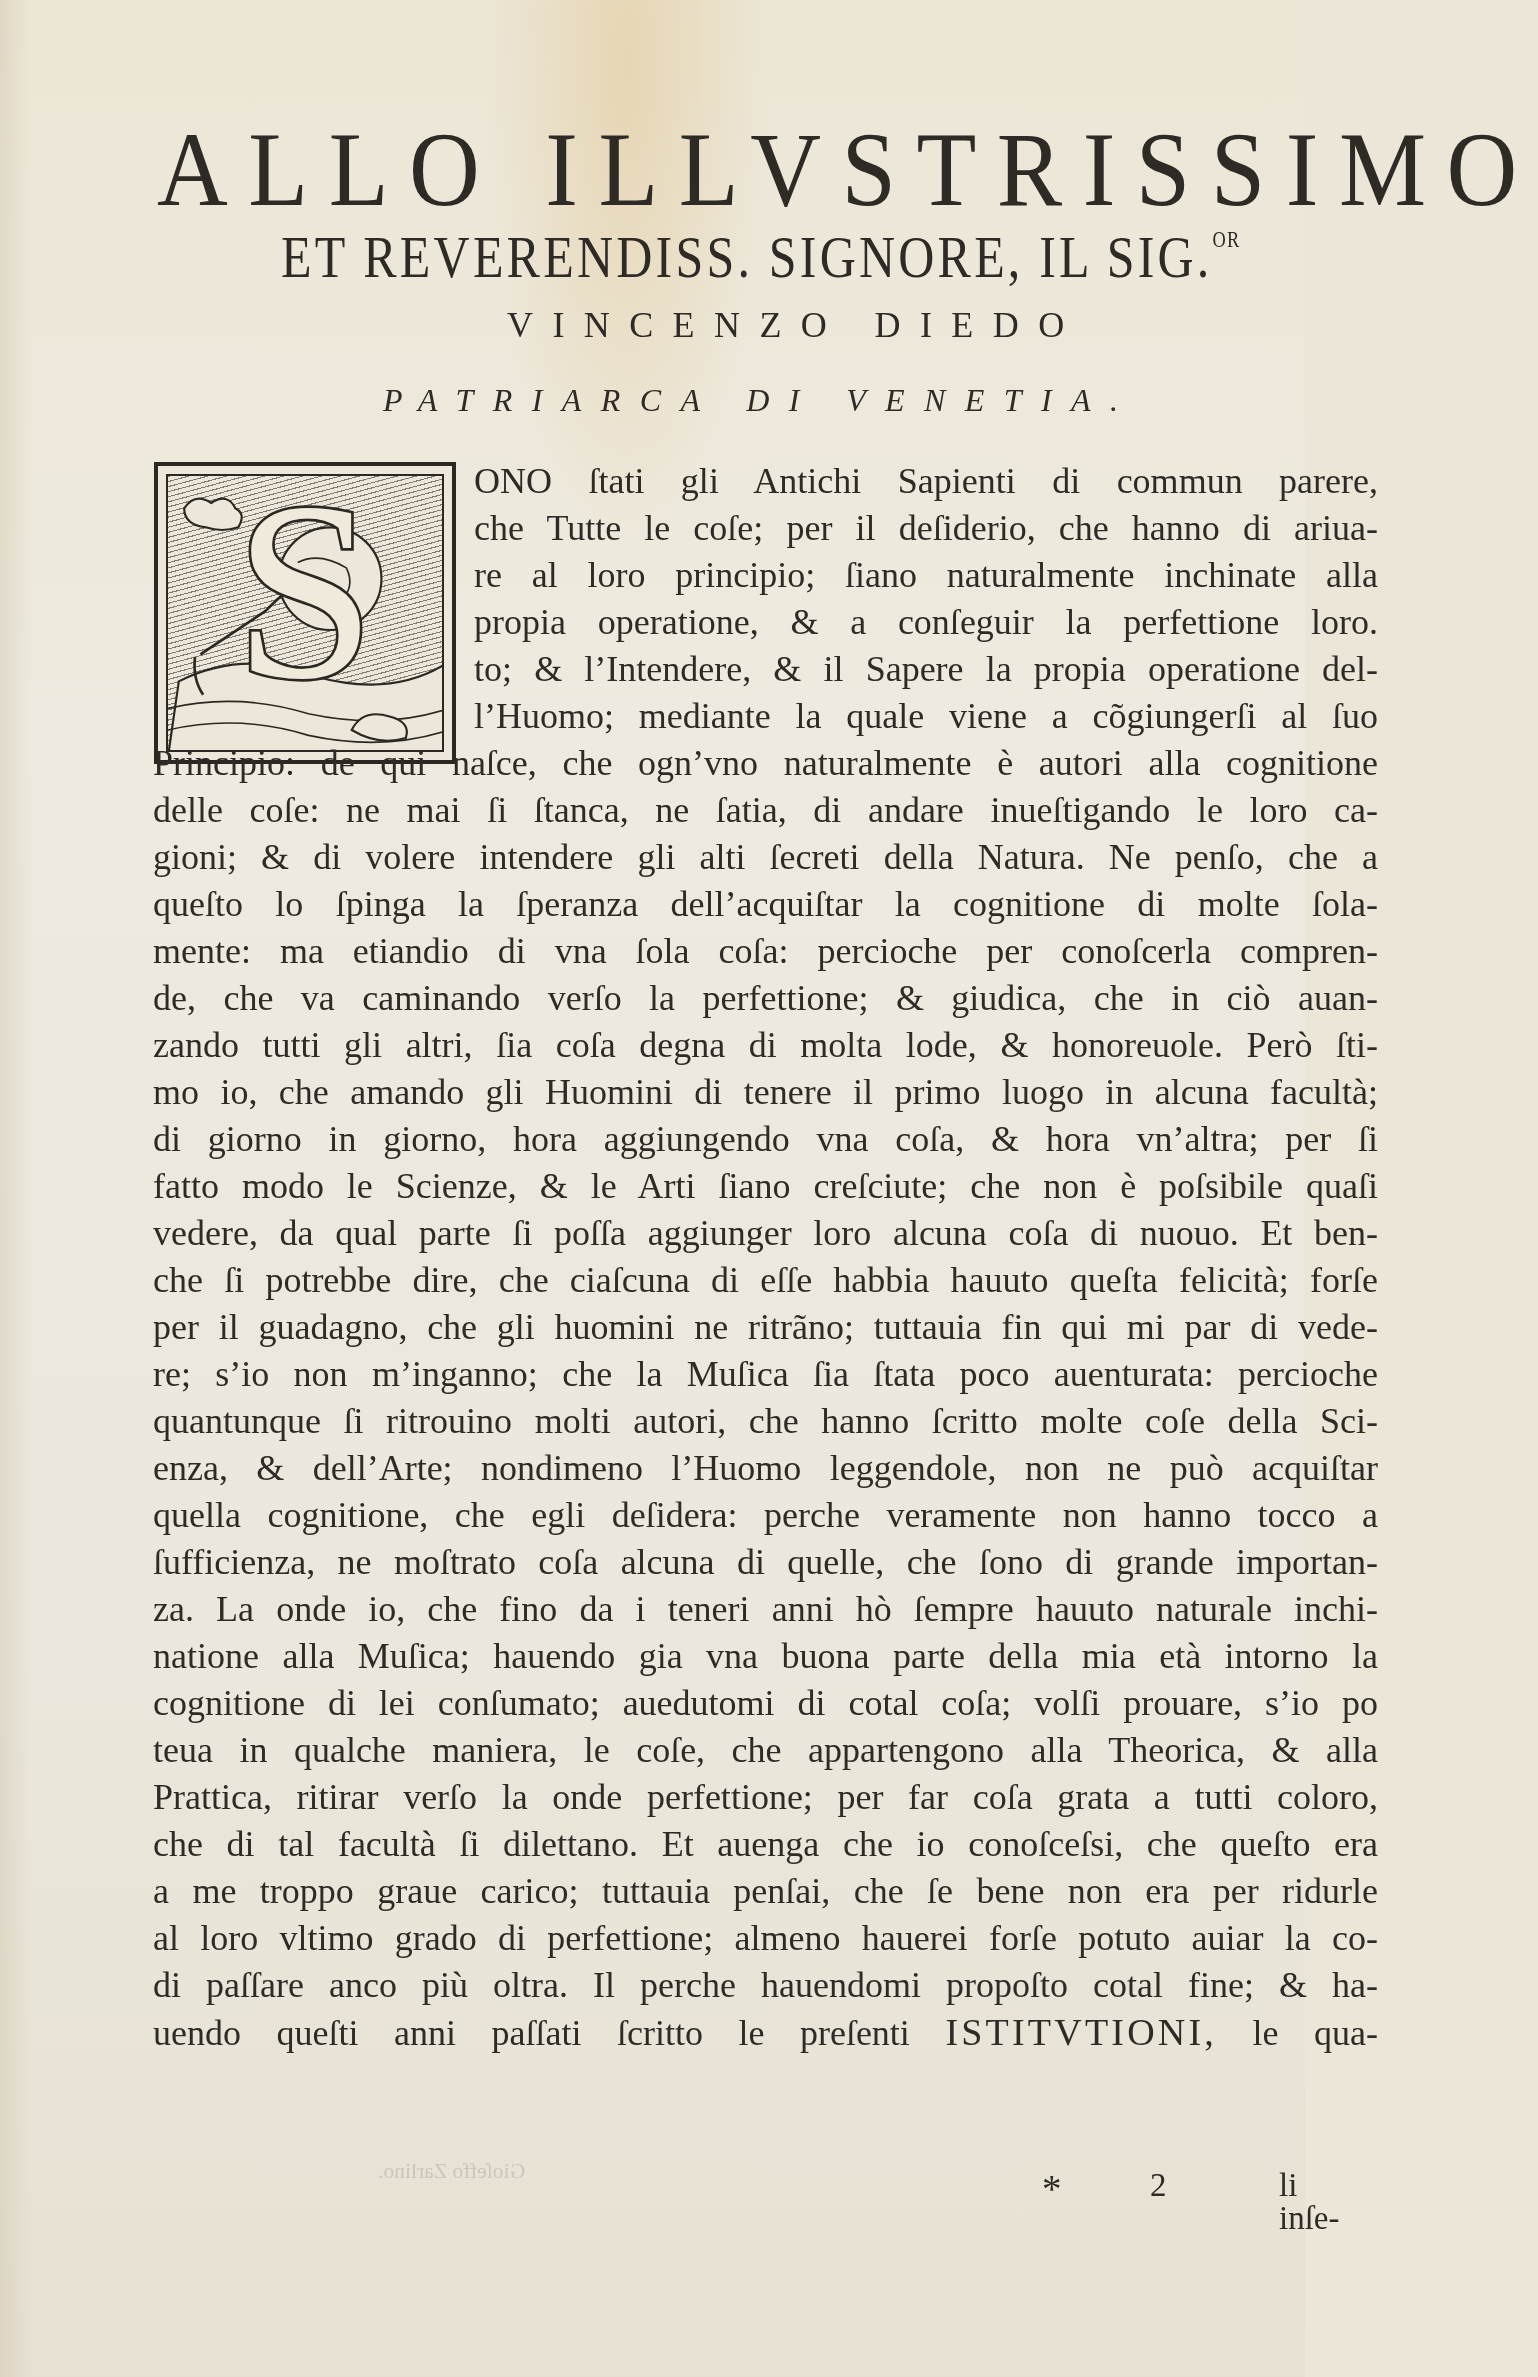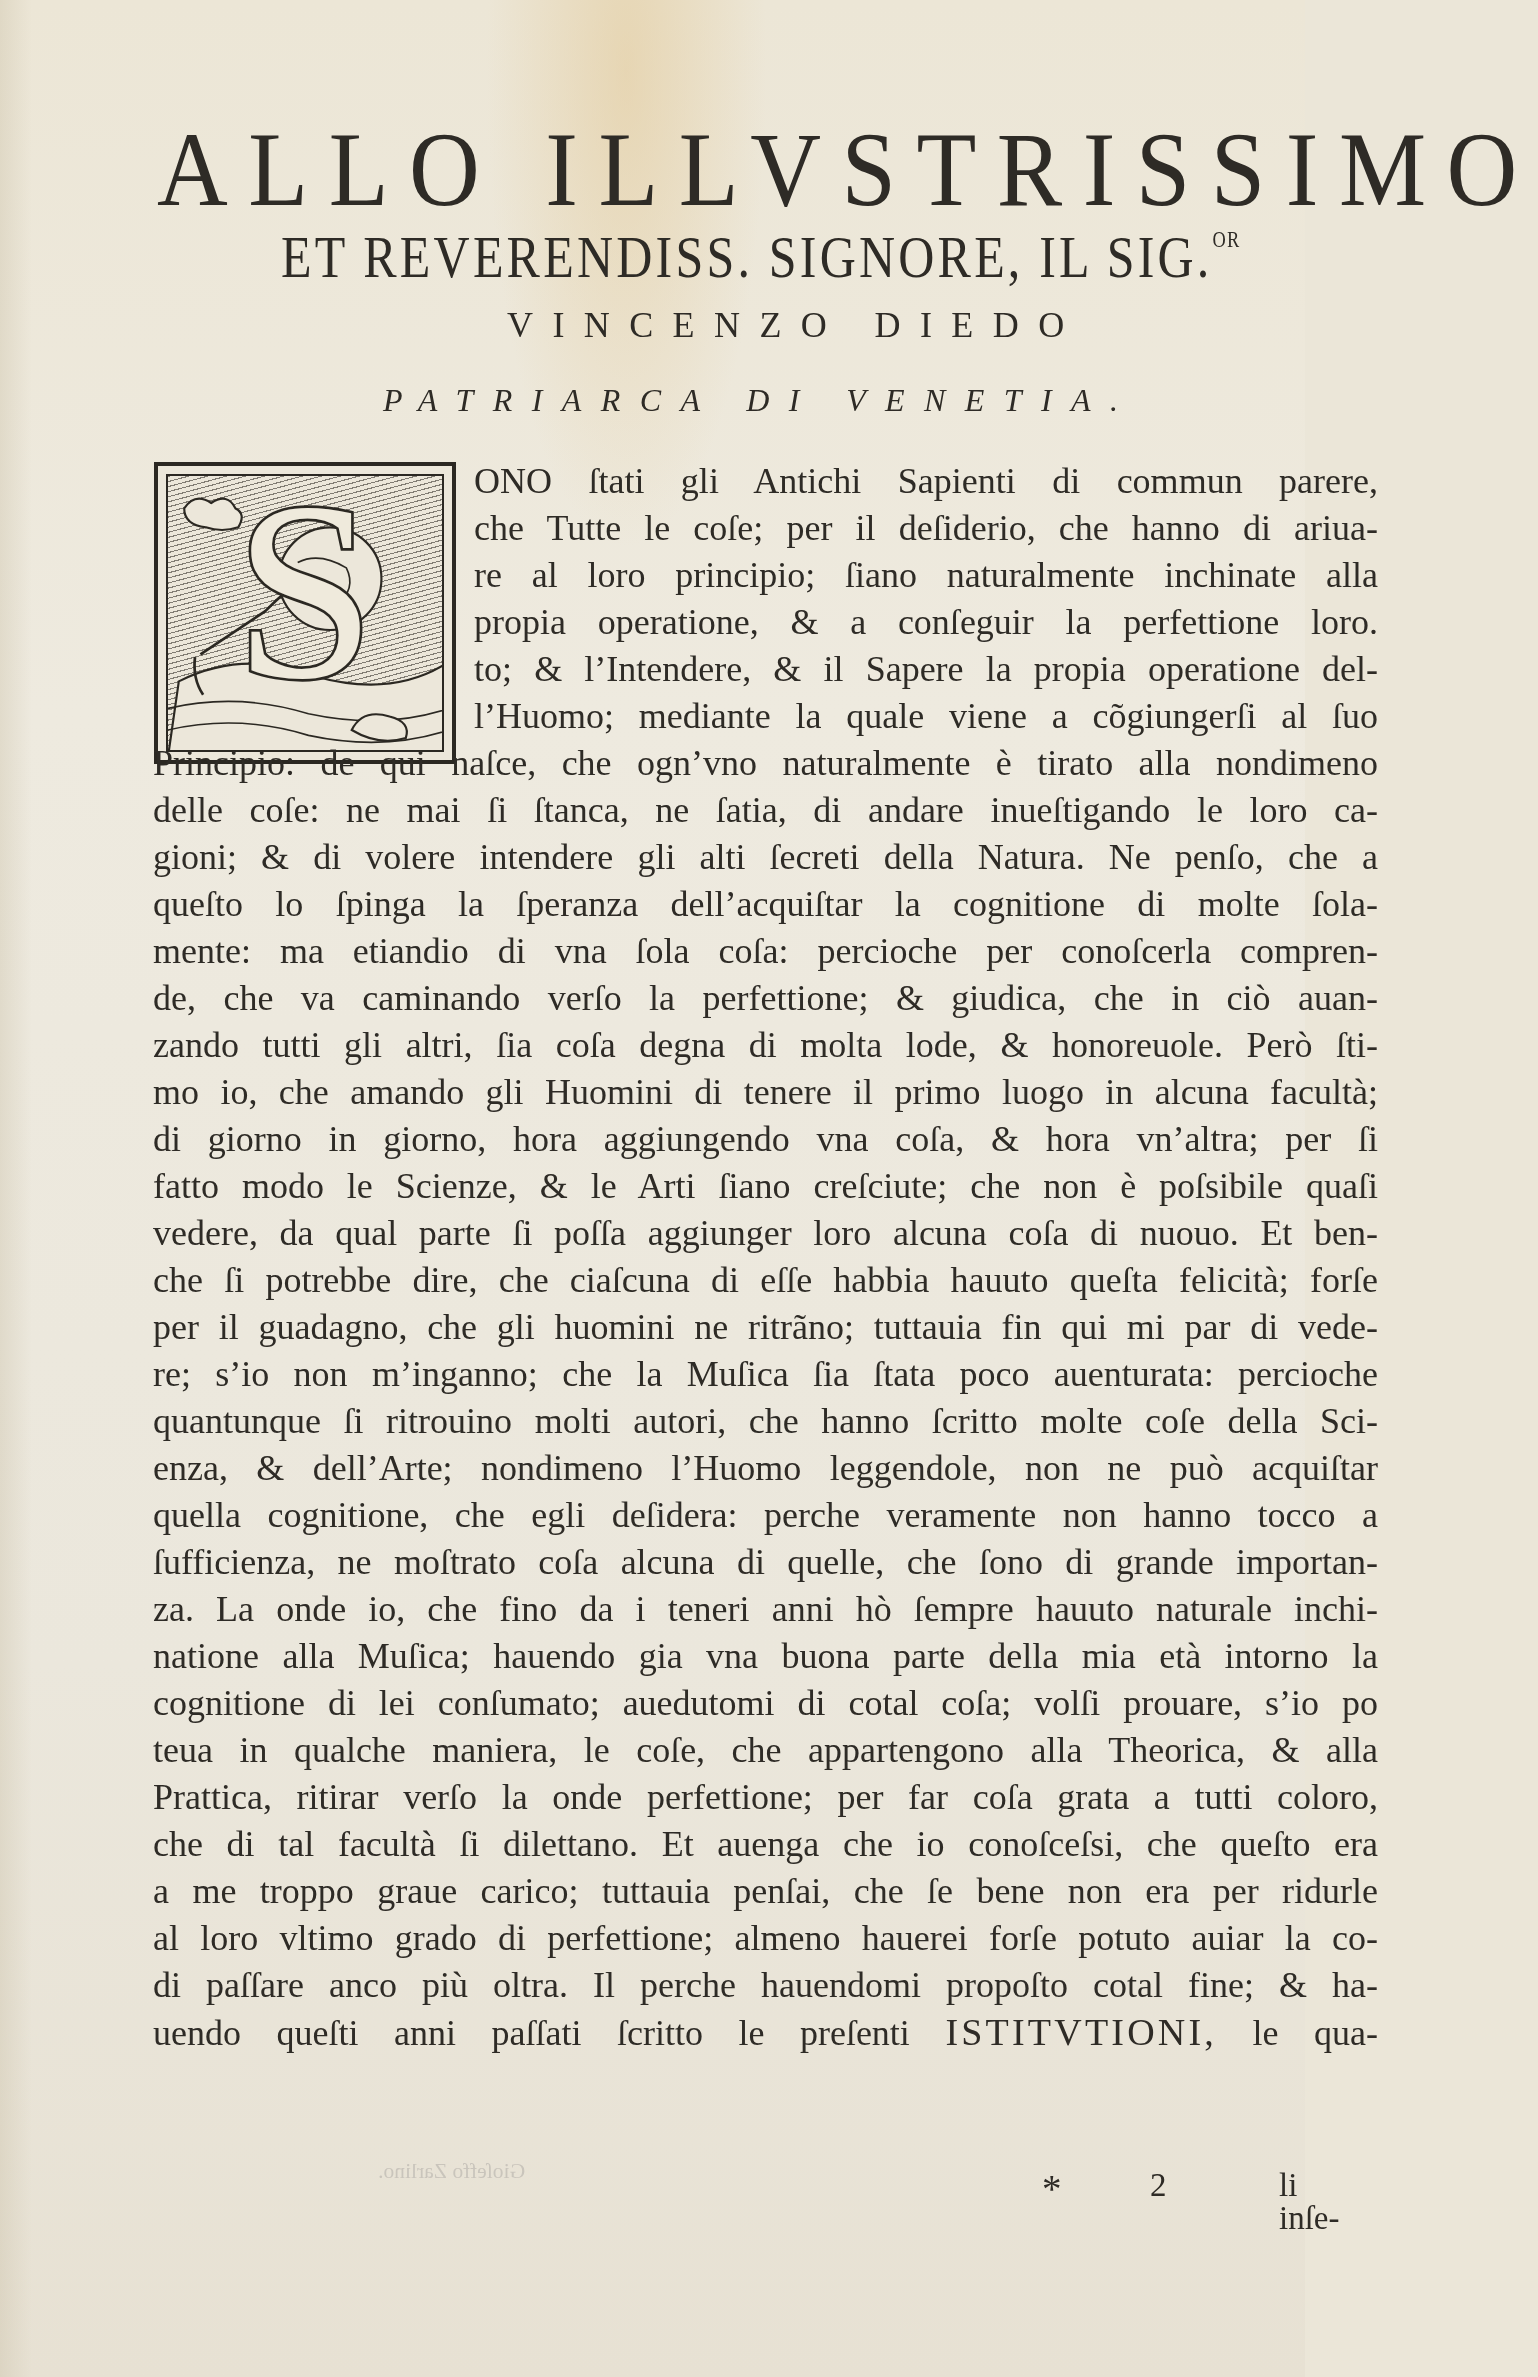--- a/index.html
+++ b/index.html
@@ -176,21 +176,21 @@
     </div>
   </div>
 
   <div class="body-text">
     <span class="line indented">ONO ſtati gli Antichi Sapienti di commun parere,</span>
     <span class="line indented">che Tutte le coſe; per il deſiderio, che hanno di ariua-</span>
     <span class="line indented">re al loro principio; ſiano naturalmente inchinate alla</span>
     <span class="line indented">propia operatione, &amp; a conſeguir la perfettione loro.</span>
     <span class="line indented">to; &amp; l’Intendere, &amp; il Sapere la propia operatione del-</span>
     <span class="line indented">l’Huomo; mediante la quale viene a cõgiungerſi al ſuo</span>
-    <span class="line">Principio: de qui naſce, che ogn’vno naturalmente è tirato alla nondimeno</span>
+    <span class="line">Principio: de qui naſce, che ogn’vno naturalmente è autori alla cognitione</span>
     <span class="line">delle coſe: ne mai ſi ſtanca, ne ſatia, di andare inueſtigando le loro ca-</span>
     <span class="line">gioni; &amp; di volere intendere gli alti ſecreti della Natura. Ne penſo, che a</span>
     <span class="line">queſto lo ſpinga la ſperanza dell’acquiſtar la cognitione di molte ſola-</span>
     <span class="line">mente: ma etiandio di vna ſola coſa: percioche per conoſcerla compren-</span>
     <span class="line">de, che va caminando verſo la perfettione; &amp; giudica, che in ciò auan-</span>
     <span class="line">zando tutti gli altri, ſia coſa degna di molta lode, &amp; honoreuole. Però ſti-</span>
     <span class="line">mo io, che amando gli Huomini di tenere il primo luogo in alcuna facultà;</span>
     <span class="line">di giorno in giorno, hora aggiungendo vna coſa, &amp; hora vn’altra; per ſi</span>
     <span class="line">fatto modo le Scienze, &amp; le Arti ſiano creſciute; che non è poſsibile quaſi</span>
     <span class="line">vedere, da qual parte ſi poſſa aggiunger loro alcuna coſa di nuouo. Et ben-</span>

